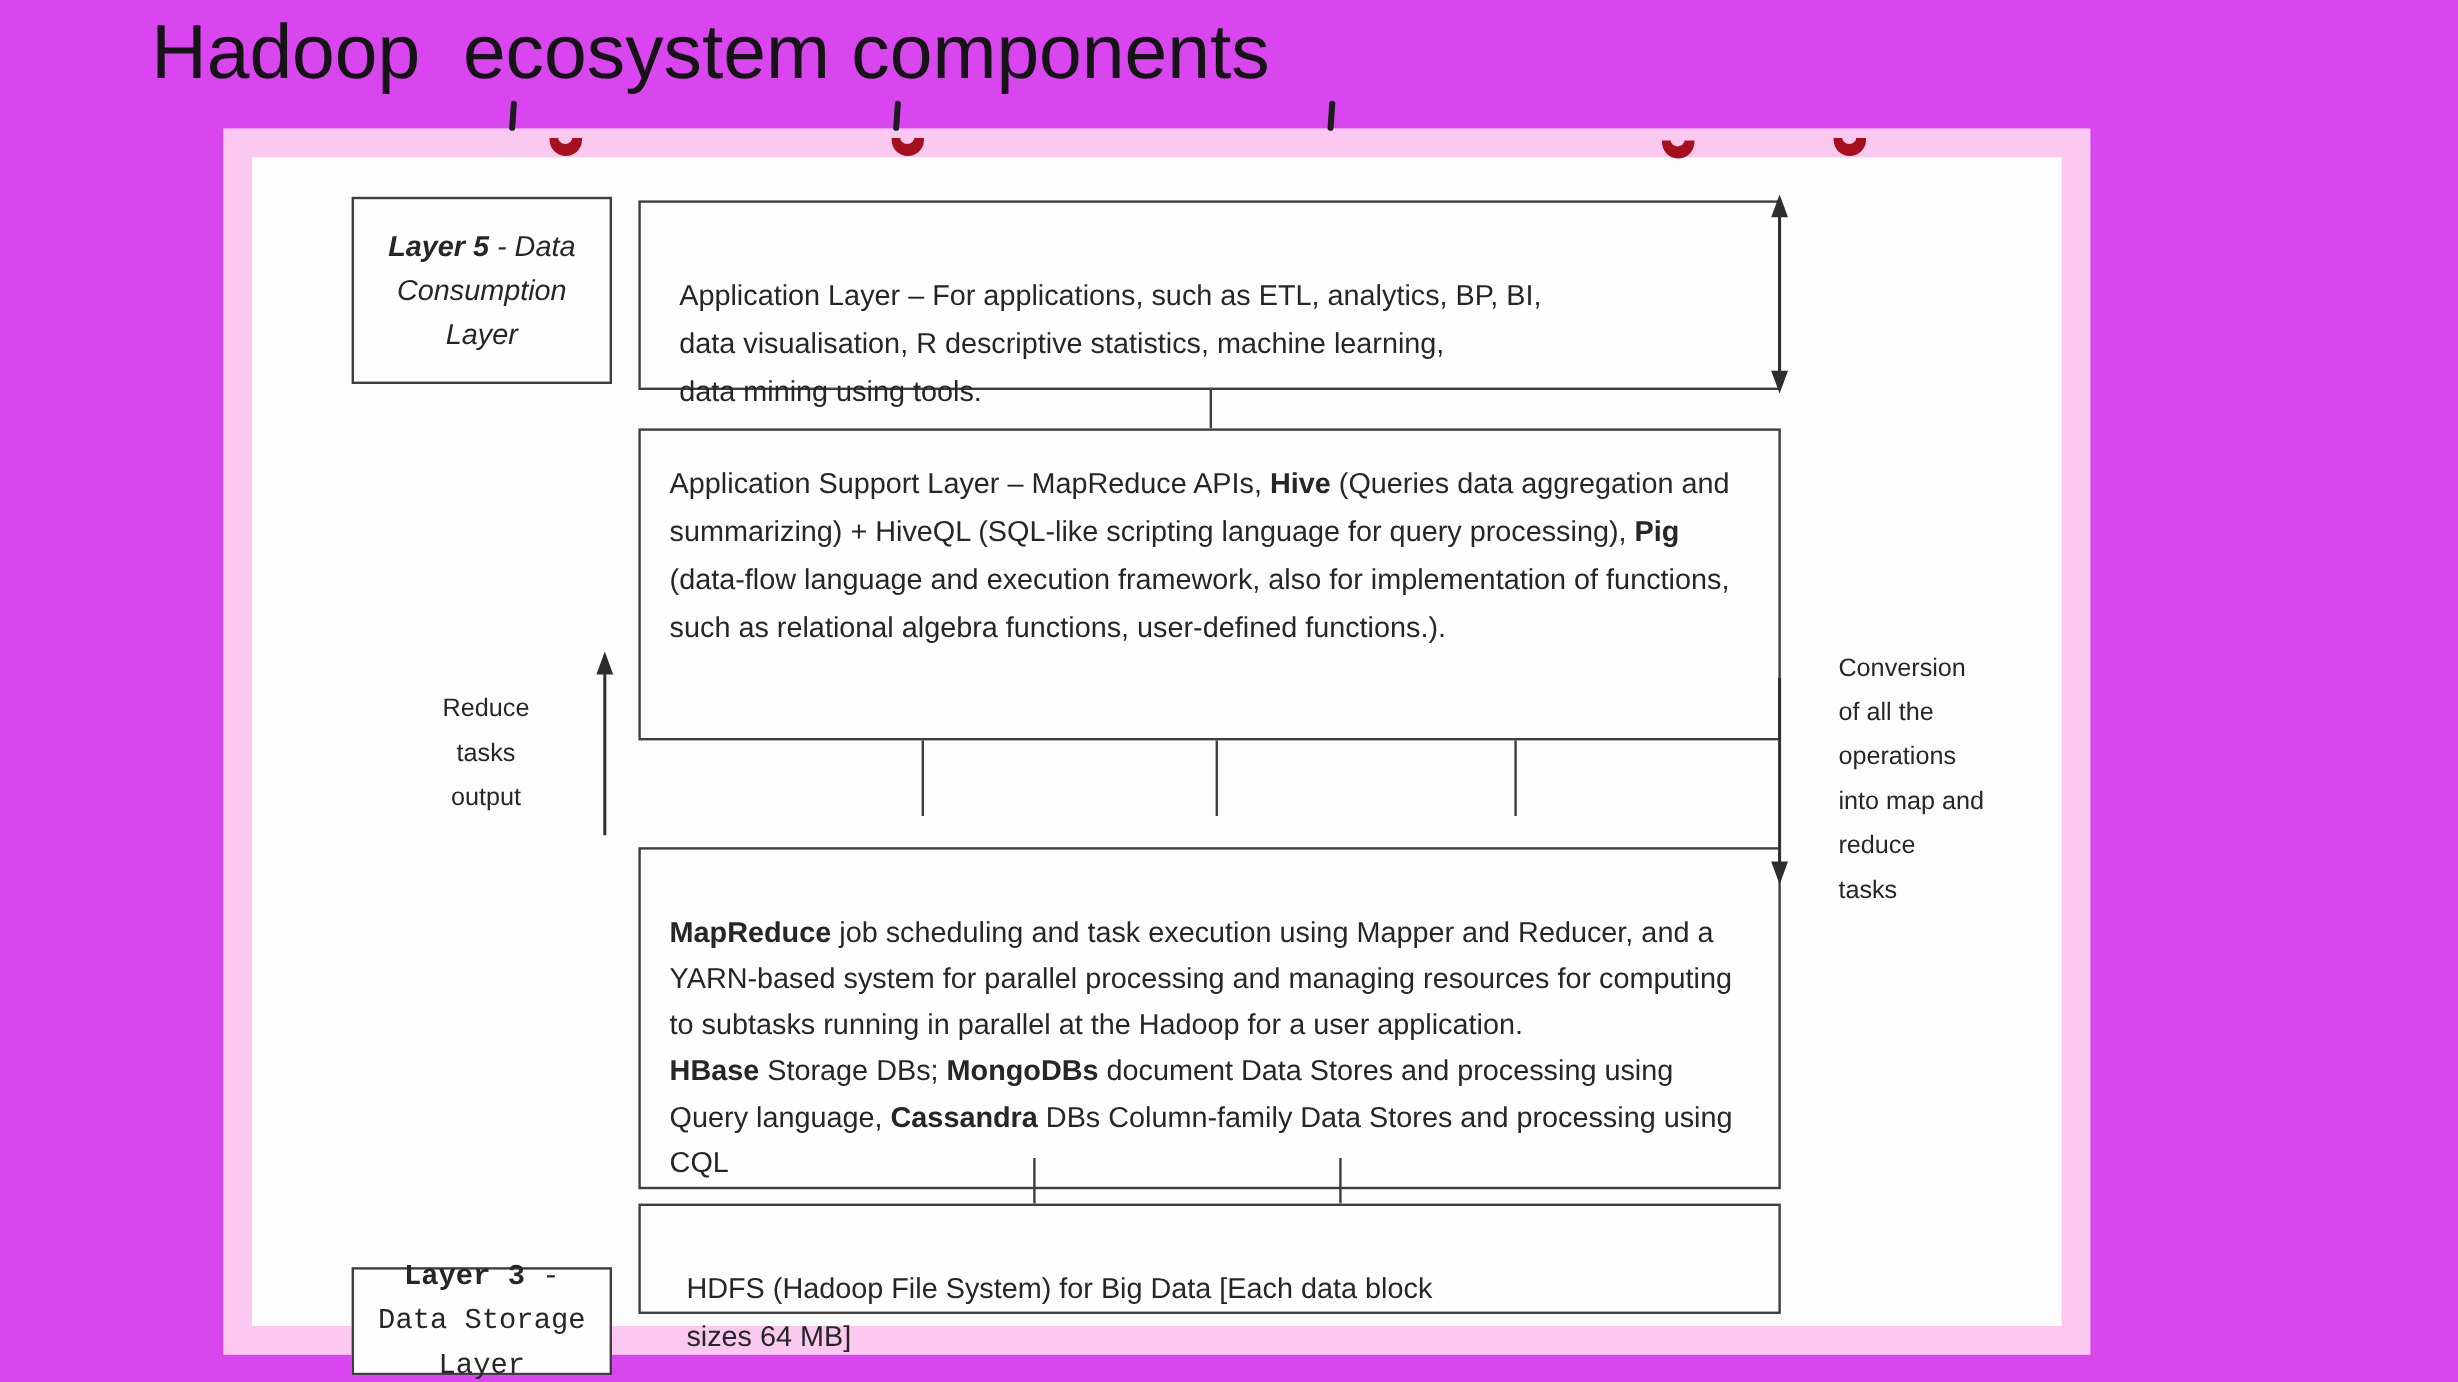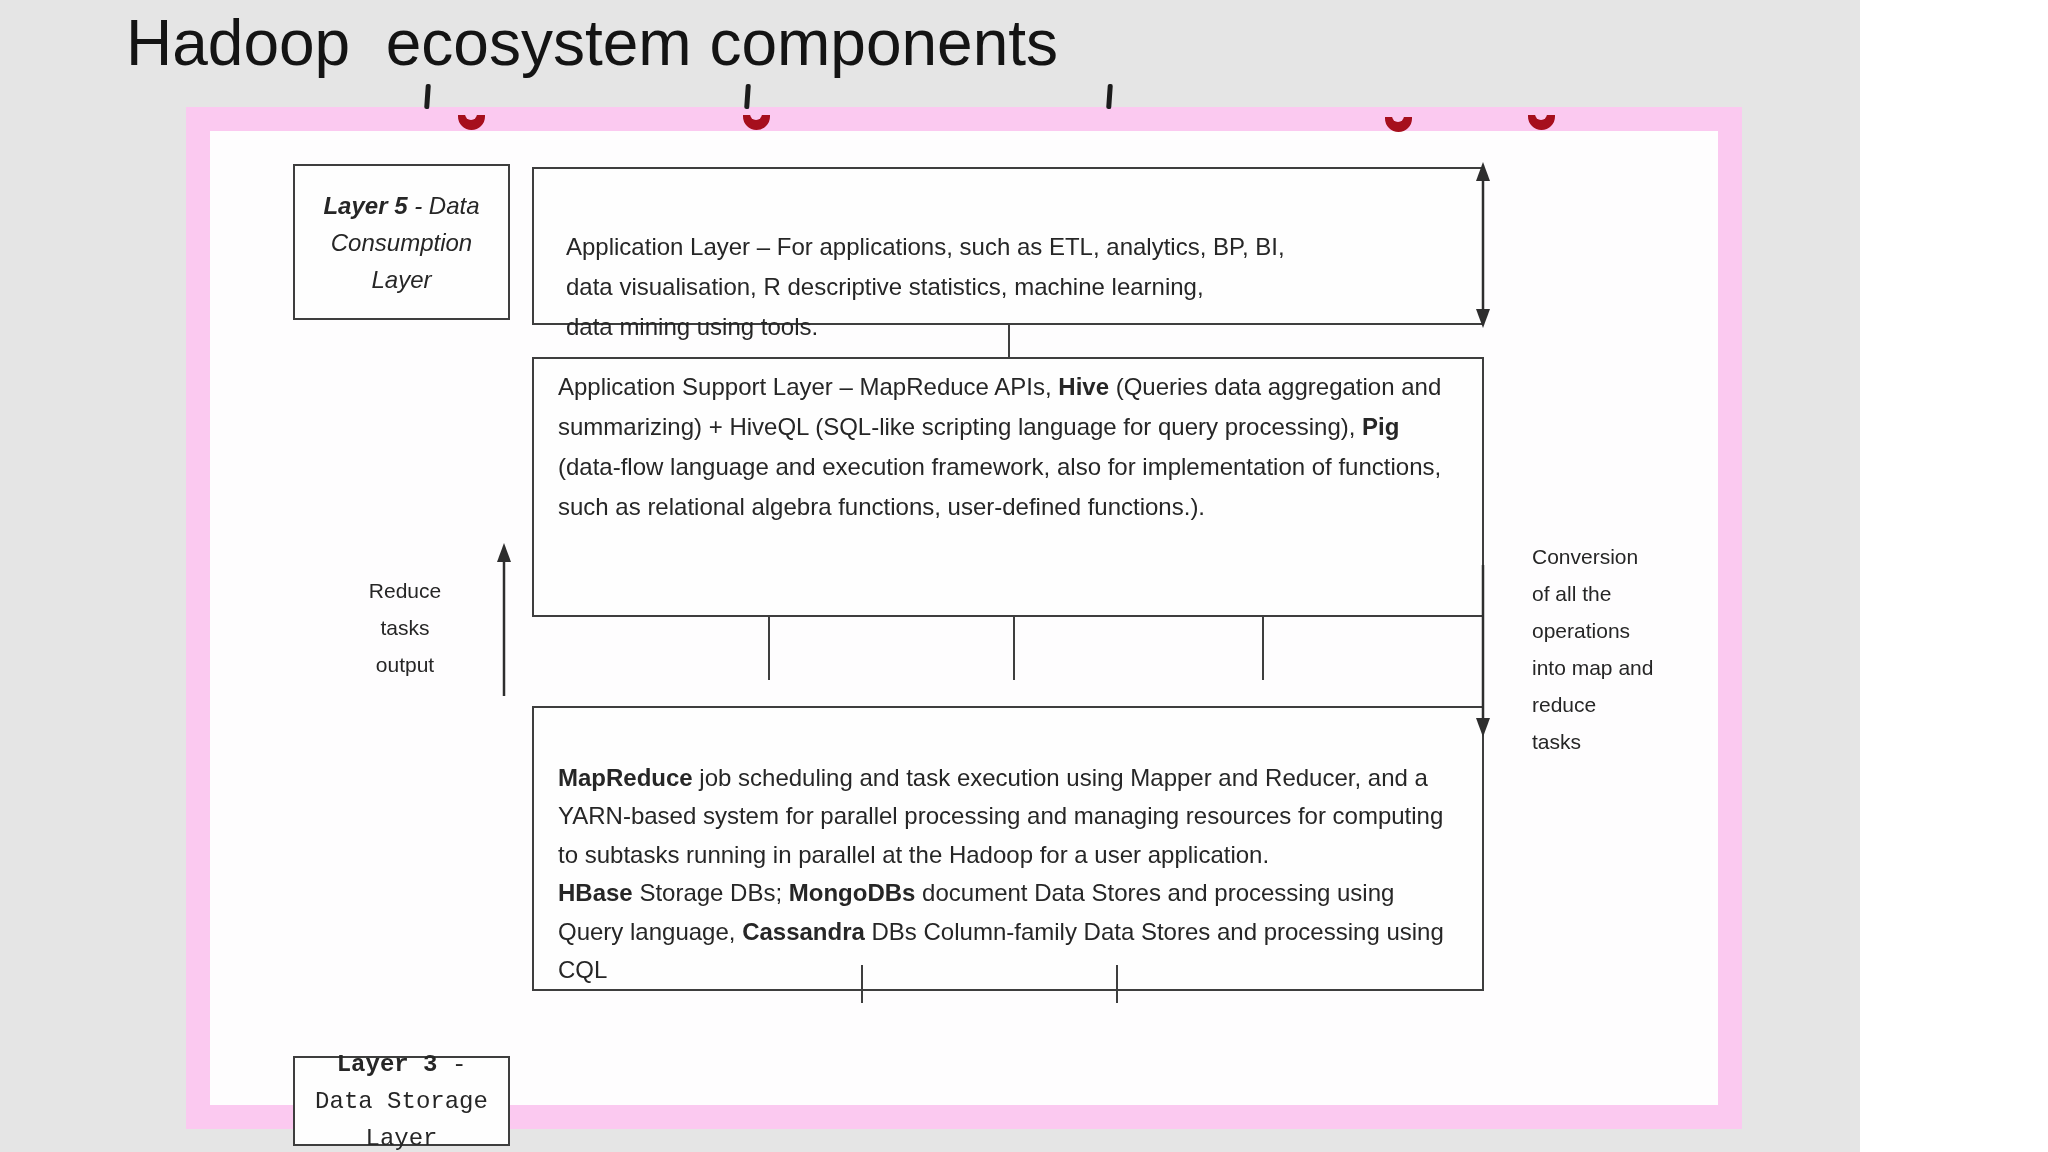--- a/index.html
+++ b/index.html
@@ -1,17 +1,17 @@
 <!DOCTYPE html>
 <html><head>
 <meta charset="utf-8">
 <style>
   html,body{margin:0;padding:0;background:#ffffff;}
   .stage{
-    position:relative;width:1860px;height:1152px;background:#e5e5e5;overflow:hidden;
+    position:relative;width:2048px;height:1152px;background:#d946ef;overflow:hidden;
     font-family:"Liberation Sans", sans-serif;color:#2a2a2a;
   }
   .slide-title{
     position:absolute;left:126px;top:6px;font-size:64px;letter-spacing:0px;
     color:#141414;font-weight:400;white-space:pre;
   }
   .frame{
     position:absolute;left:186px;top:107px;width:1556px;height:1022px;
     background:#fbc9f0;box-sizing:border-box;
   }
@@ -68,41 +68,45 @@
   </div>
 
   <div class="dbox body-text prewrap" style="left:532px;top:167px;width:952px;height:158px;padding:18px 20px 0 32px;line-height:40px;">
     <span>Application Layer – For applications, such as ETL, analytics, BP, BI,
 data visualisation, R descriptive statistics, machine learning,
 data mining using tools.</span>
   </div>
 
   <div class="connector" style="left:1008px;top:325px;height:32px;"></div>
 
-  <div class="dbox body-text" style="left:532px;top:357px;width:952px;height:260px;padding:8px 40px 0 24px;line-height:40px;">
+  <div class="dbox body-text" style="left:532px;top:357px;width:952px;height:260px;padding:25px 40px 0 24px;line-height:40px;">
     <span><span>Application Support Layer – MapReduce APIs, </span><span class="b">Hive</span><span> (Queries data aggregation and summarizing) + HiveQL (SQL-like scripting language for query processing), </span><span class="b">Pig</span><span> (data-flow language and execution framework, also for implementation of functions, such as relational algebra functions, user-defined functions.).</span></span>
   </div>
 
   <div class="connector" style="left:768px;top:617px;height:63px;"></div>
   <div class="connector" style="left:1013px;top:617px;height:63px;"></div>
   <div class="connector" style="left:1262px;top:617px;height:63px;"></div>
 
   <div class="dbox body-text prewrap" style="left:532px;top:680px;width:952px;height:285px;padding:12px 36px 0 24px;line-height:38.5px;margin-top:26px;">
     <span><span class="b">MapReduce</span><span> job scheduling and task execution using Mapper and Reducer, and a YARN-based system for parallel processing and managing resources for computing to subtasks running in parallel at the Hadoop for a user application.
 </span><span class="b">HBase</span><span> Storage DBs; </span><span class="b">MongoDBs</span><span> document Data Stores and processing using Query language, </span><span class="b">Cassandra</span><span> DBs Column-family Data Stores and processing using CQL</span></span>
   </div>
 
 
   <div class="connector" style="left:861px;top:965px;height:38px;"></div>
   <div class="connector" style="left:1116px;top:965px;height:38px;"></div>
 
   <div class="dbox label-box body-text" style="left:293px;top:1056px;width:217px;height:90px;padding:20px 18px;font-family:Liberation Mono, monospace;">
     <span><span class="b">Layer 3</span><span> - Data Storage Layer</span></span>
   </div>
 
+  <div class="dbox body-text prewrap" style="left:532px;top:1003px;width:952px;height:92px;padding:10px 20px 0 38px;line-height:40px;">
+    <span>HDFS (Hadoop File System) for Big Data [Each data block
+sizes 64 MB]</span>
+  </div>
 
   <div class="annot" style="left:320px;top:572px;width:170px;text-align:center;">Reduce
 tasks
 output</div>
   <svg class="arrow-svg" style="left:492px;top:543px;" width="24" height="155" viewBox="0 0 24 155">
     <line x1="12" y1="153" x2="12" y2="16" stroke="#2e2e2e" stroke-width="2.5"></line>
     <polygon points="12,0 5,19 19,19" fill="#2e2e2e"></polygon>
   </svg>
 
   <svg class="arrow-svg" style="left:1471px;top:162px;" width="24" height="166" viewBox="0 0 24 166">

